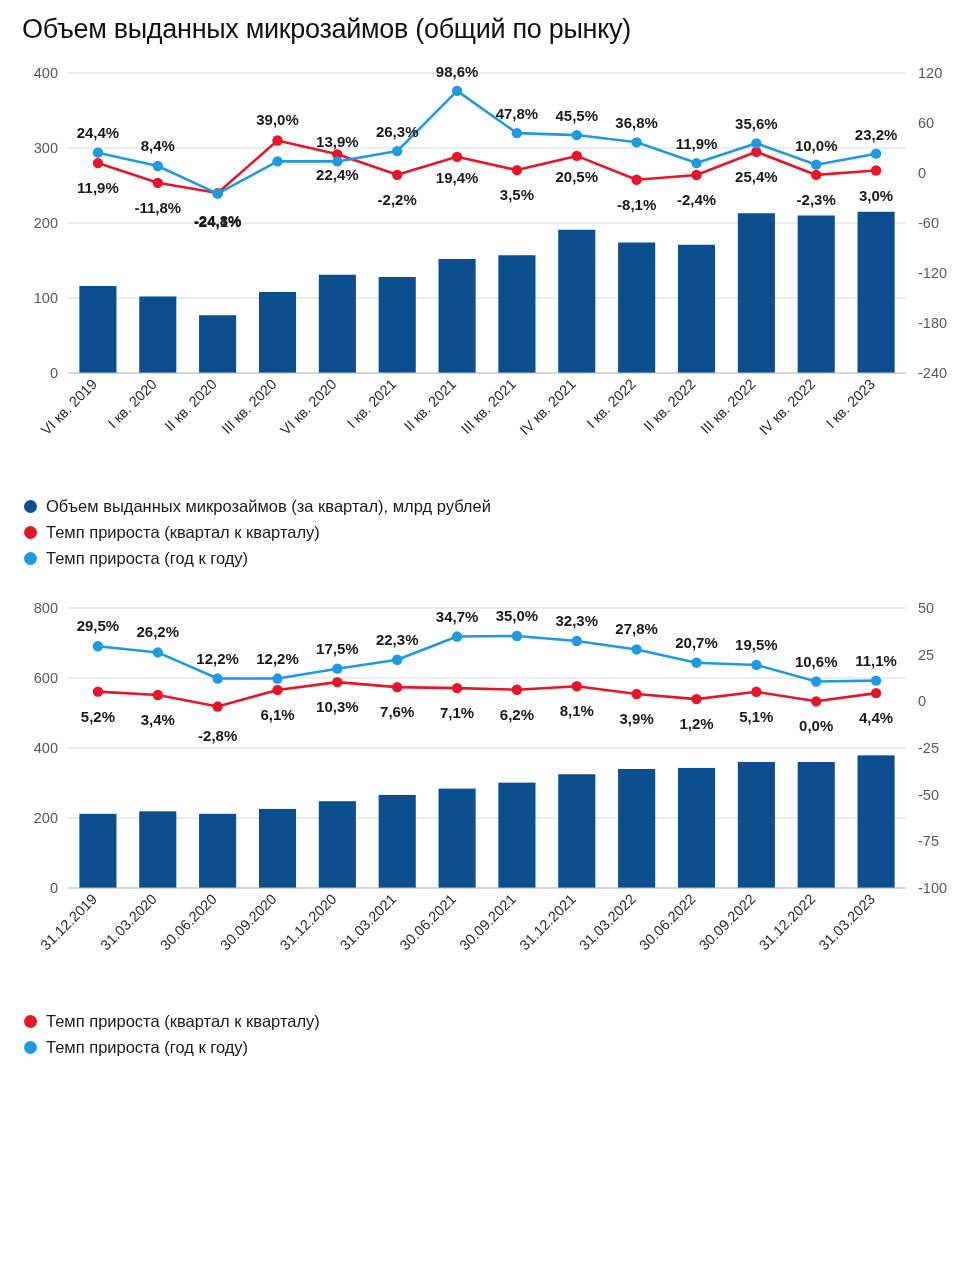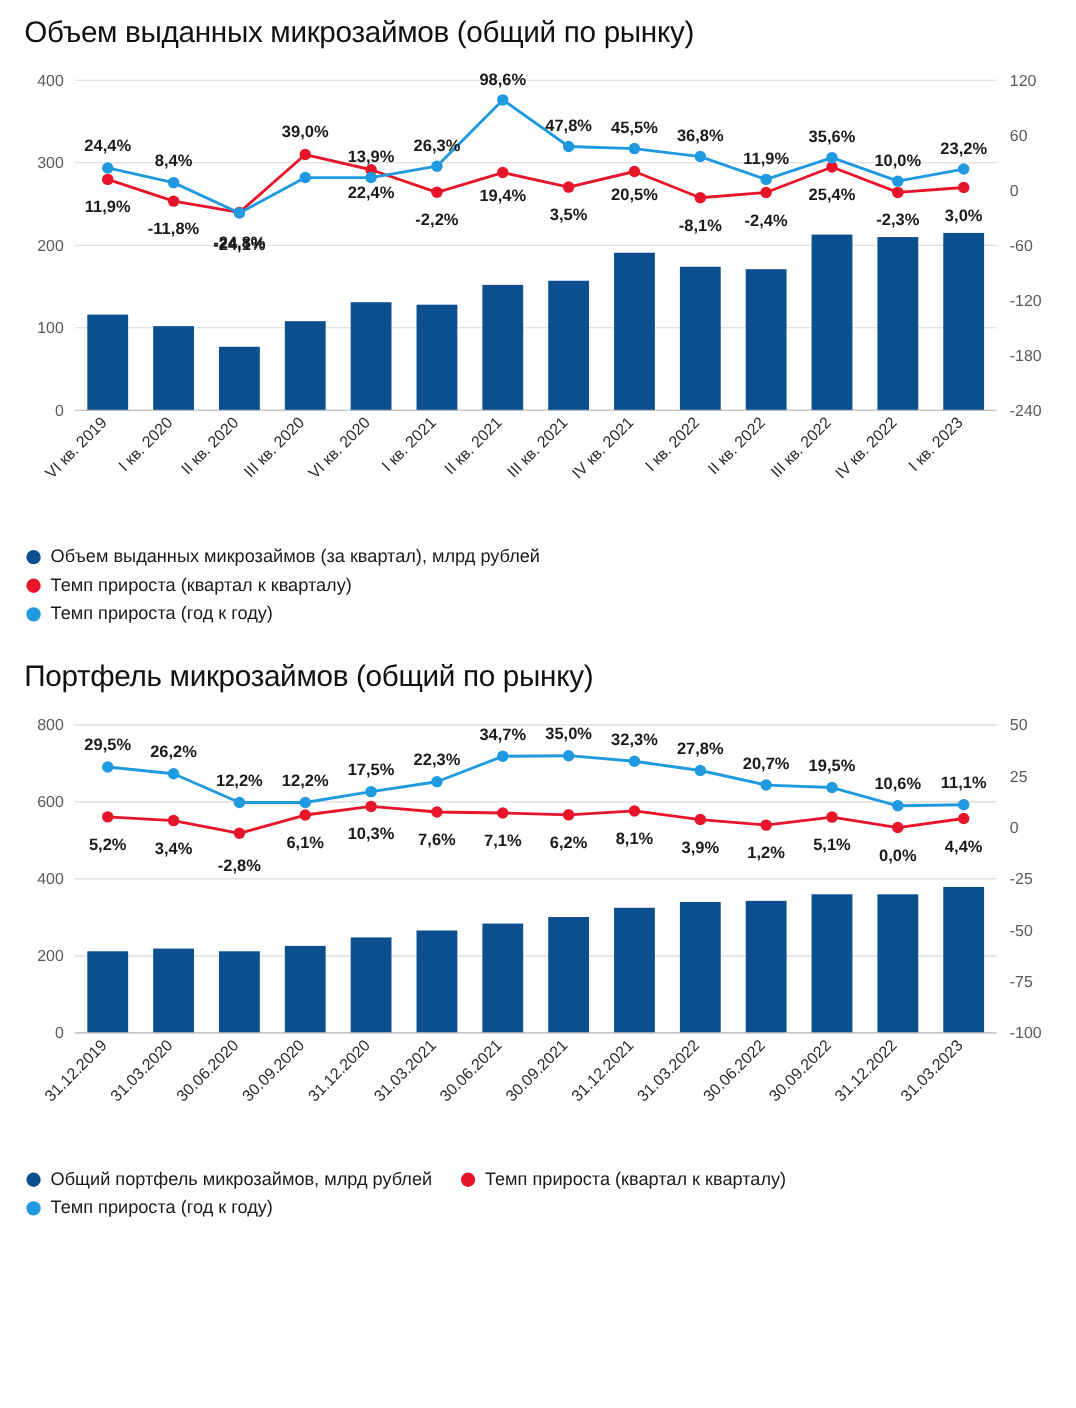--- a/index.html
+++ b/index.html
@@ -193,21 +193,20 @@
       <div class="legend-row">
         <div class="legend-item">
           <span class="legend-dot" style="background:#1f9ae0"></span>
           <span class="legend-label">Темп прироста (год к году)</span>
         </div>
       </div>
     </div>
   </div>
 
   <div class="chart-block" style="margin-top:18px;">
-    <div class="chart-title">Портфель микрозаймов (общий по рынку)</div>
     <div class="plot-wrap">
       <svg class="plot-svg" id="svg-chart-1" width="978" height="420" viewBox="0 0 978 420">
           <line x1="68" y1="302" x2="906" y2="302" stroke="#d9d9d9" stroke-width="1"></line>
           <text x="58" y="307" text-anchor="end" font-size="14.5" font-family="&quot;Liberation Sans&quot;, sans-serif" fill="#595959">0</text>
           <line x1="68" y1="232" x2="906" y2="232" stroke="#d9d9d9" stroke-width="1"></line>
           <text x="58" y="237" text-anchor="end" font-size="14.5" font-family="&quot;Liberation Sans&quot;, sans-serif" fill="#595959">200</text>
           <line x1="68" y1="162" x2="906" y2="162" stroke="#d9d9d9" stroke-width="1"></line>
           <text x="58" y="167" text-anchor="end" font-size="14.5" font-family="&quot;Liberation Sans&quot;, sans-serif" fill="#595959">400</text>
           <line x1="68" y1="92" x2="906" y2="92" stroke="#d9d9d9" stroke-width="1"></line>
           <text x="58" y="97" text-anchor="end" font-size="14.5" font-family="&quot;Liberation Sans&quot;, sans-serif" fill="#595959">600</text>
@@ -305,24 +304,20 @@
           <text x="636.6428571428571" y="314" text-anchor="end" font-size="14.5" font-family="&quot;Liberation Sans&quot;, sans-serif" fill="#2b2b2b" transform="rotate(-45 636.6428571428571 314)">31.03.2022</text>
           <text x="696.5" y="314" text-anchor="end" font-size="14.5" font-family="&quot;Liberation Sans&quot;, sans-serif" fill="#2b2b2b" transform="rotate(-45 696.5 314)">30.06.2022</text>
           <text x="756.3571428571428" y="314" text-anchor="end" font-size="14.5" font-family="&quot;Liberation Sans&quot;, sans-serif" fill="#2b2b2b" transform="rotate(-45 756.3571428571428 314)">30.09.2022</text>
           <text x="816.2142857142857" y="314" text-anchor="end" font-size="14.5" font-family="&quot;Liberation Sans&quot;, sans-serif" fill="#2b2b2b" transform="rotate(-45 816.2142857142857 314)">31.12.2022</text>
           <text x="876.0714285714286" y="314" text-anchor="end" font-size="14.5" font-family="&quot;Liberation Sans&quot;, sans-serif" fill="#2b2b2b" transform="rotate(-45 876.0714285714286 314)">31.03.2023</text>
         </svg>
     </div>
     <div class="legend">
       <div class="legend-row">
         <div class="legend-item">
-          <span class="legend-dot" style="background:#0b4f8f"></span>
-          <span class="legend-label">Общий портфель микрозаймов, млрд рублей</span>
-        </div>
-        <div class="legend-item">
           <span class="legend-dot" style="background:#e8152a"></span>
           <span class="legend-label">Темп прироста (квартал к кварталу)</span>
         </div>
       </div>
       <div class="legend-row">
         <div class="legend-item">
           <span class="legend-dot" style="background:#1f9ae0"></span>
           <span class="legend-label">Темп прироста (год к году)</span>
         </div>
       </div>

